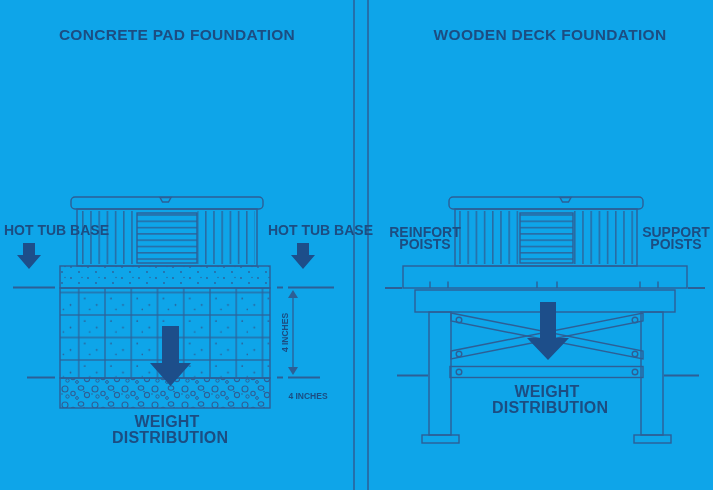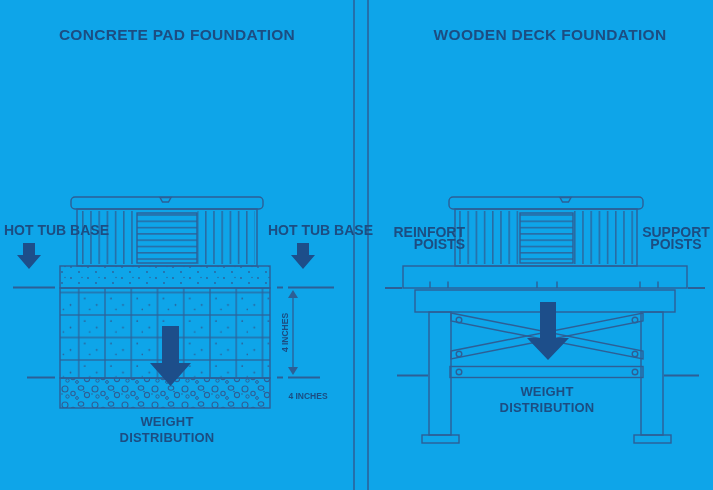--- a/index.html
+++ b/index.html
@@ -7,21 +7,21 @@
     position:relative;width:713px;height:490px;overflow:hidden;
     background:#0ea5e9;
     font-family:"Liberation Sans", sans-serif;
     color:#1c4d82;
   }
   .stage svg{position:absolute;left:0;top:0;}
   .lbl{position:absolute;font-weight:bold;color:#1c4d82;text-align:center;white-space:nowrap;}
   .title{font-size:15.5px;letter-spacing:.3px;}
   .small{font-size:14px;line-height:12px;}
   .tiny{font-size:8.5px;line-height:11px;}
-  .weight{font-size:13px;line-height:15.5px;letter-spacing:.2px;}
+  .weight{font-size:16px;line-height:15.5px;letter-spacing:.2px;}
   .vrot{transform:rotate(-90deg);transform-origin:center center;}
   .stack span{display:block;}
 </style>
 </head>
 <body>
 
 <div class="stage">
 
   <svg width="713" height="490" viewBox="0 0 713 490">
     <defs>
@@ -158,21 +158,21 @@
   <div class="lbl tiny" style="left:283px;top:391px;width:50px;">4 INCHES</div>
 
 
   <div class="lbl weight stack" style="left:112px;top:414px;width:110px;">
     <span>WEIGHT</span>
     <span>DISTRIBUTION</span>
   </div>
 
   <div class="lbl title" style="left:380px;top:26px;width:340px;">WOODEN DECK FOUNDATION</div>
 
-  <div class="lbl small stack" style="left:385px;top:226px;width:80px;text-align:right;">
+  <div class="lbl small stack" style="left:385px;top:226px;width:80px;">
     <span>REINFORT</span>
     <span>POISTS</span>
   </div>
   <div class="lbl small stack" style="left:636px;top:226px;width:80px;">
     <span>SUPPORT</span>
     <span>POISTS</span>
   </div>
 
   <div class="lbl weight stack" style="left:492px;top:384px;width:110px;">
     <span>WEIGHT</span>

